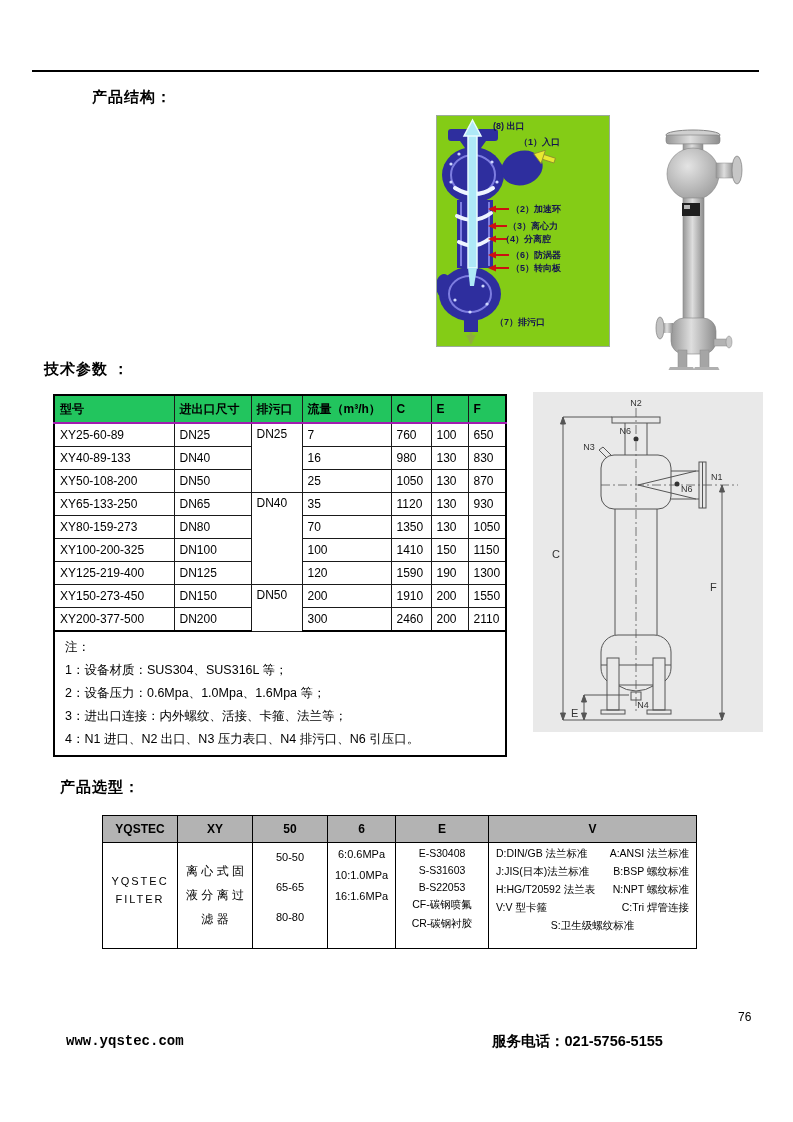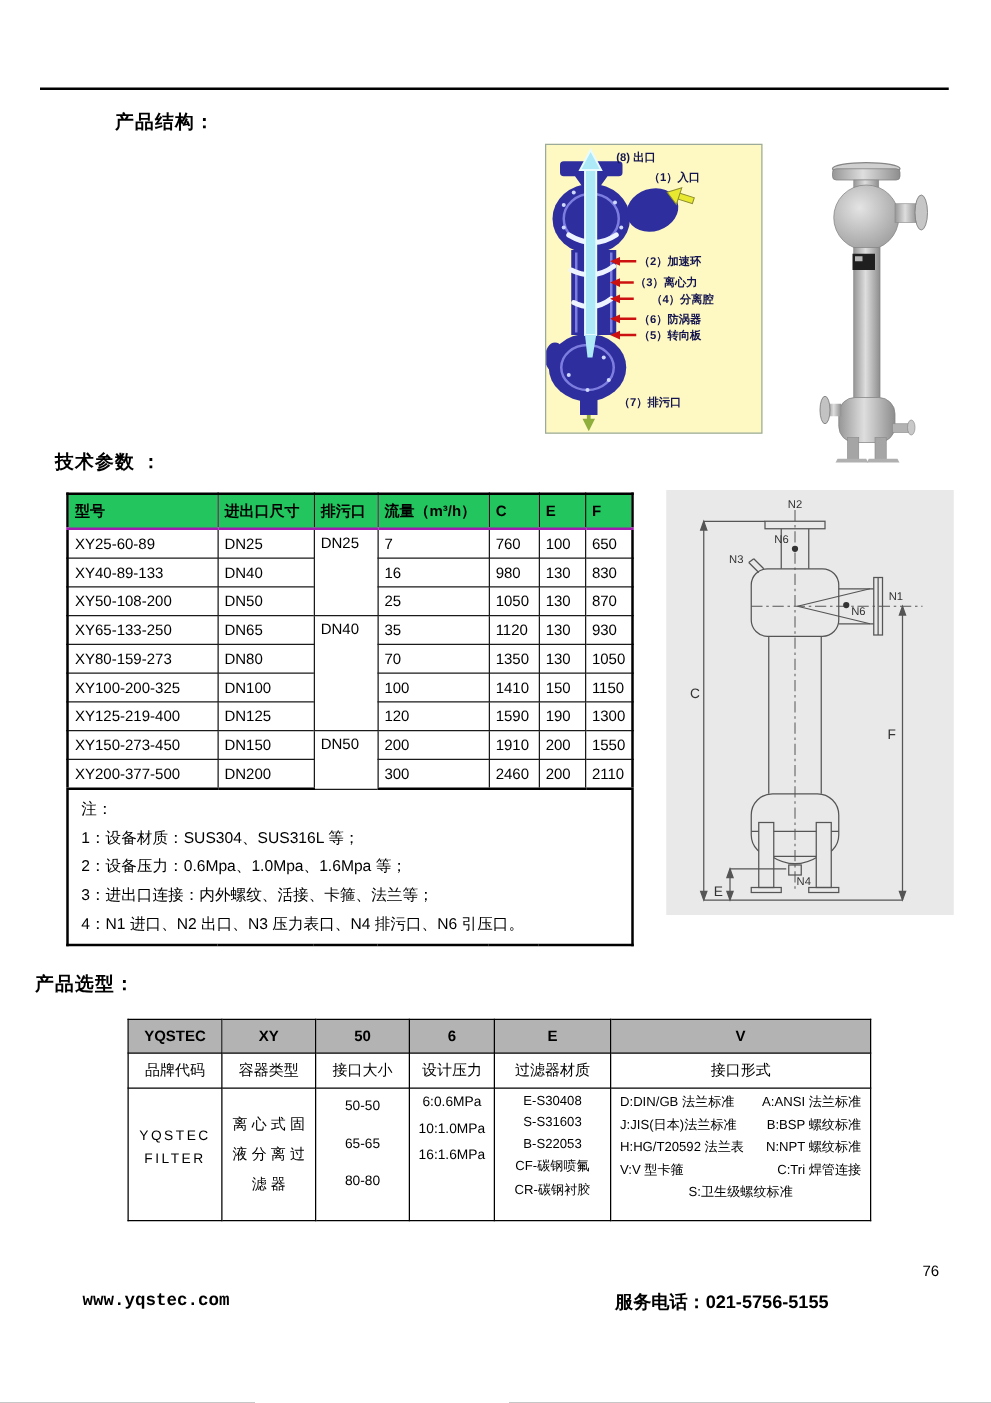--- a/index.html
+++ b/index.html
@@ -6,21 +6,21 @@
   .page{position:relative;width:793px;height:1122px;margin:0 auto;background:#ffffff;
         font-family:"Liberation Sans",sans-serif;color:#000;overflow:hidden;}
   .top-rule{position:absolute;left:32px;top:70px;width:727px;border-top:2px solid #000;}
   .sec-heading{position:absolute;font-size:15px;font-weight:bold;letter-spacing:1px;}
   
   .desc-box{position:absolute;left:85px;top:134px;width:308px;height:192px;border:1.5px solid #3c3c3c;
             padding:6px 8px;font-size:15px;line-height:23px;text-align:justify;}
   .desc-box p{margin:0;text-indent:2em;}
   
   .diagram-panel{position:absolute;left:436px;top:115px;width:172px;height:230px;
-                 border:1px solid #9bab9b;background:#fef9c3;}
+                 border:1px solid #9bab9b;background:#84cc16;}
   .diag-label{position:absolute;font-size:9px;font-weight:bold;color:#14144e;white-space:nowrap;}
   
   .photo-panel{position:absolute;left:640px;top:112px;width:140px;height:258px;}
   
   .tech-table{position:absolute;left:53px;top:394px;border-collapse:collapse;table-layout:fixed;
               font-size:12px;}
   .tech-table td,.tech-table th{border:1px solid #1a1a1a;padding:1px 5px;height:20px;
               overflow:hidden;white-space:nowrap;}
   .tech-table th{background:#22c55e;text-align:left;font-weight:bold;height:24px;
               border-bottom:2px solid #a21caf;}
@@ -125,21 +125,21 @@
         <polygon points="51,152 59,148.5 59,155.5"></polygon>
       </g>
 
       <line x1="34" y1="216" x2="34" y2="222" stroke="#8fae3c" stroke-width="3"></line>
       <polygon points="34,229 29,219 39,219" fill="#8fae3c"></polygon>
     </svg>
     <span class="diag-label" style="left:56px;top:4px;">(8) 出口</span>
     <span class="diag-label" style="left:82px;top:20px;">（1）入口</span>
     <span class="diag-label" style="left:74px;top:87px;">（2）加速环</span>
     <span class="diag-label" style="left:71px;top:104px;">（3）离心力</span>
-    <span class="diag-label" style="left:84px;top:117px;text-align:right;">（4）分离腔</span>
+    <span class="diag-label" style="left:64px;top:117px;text-align:right;">（4）分离腔</span>
     <span class="diag-label" style="left:74px;top:133px;">（6）防涡器</span>
     <span class="diag-label" style="left:74px;top:146px;">（5）转向板</span>
     <span class="diag-label" style="left:58px;top:200px;">（7）排污口</span>
   </div>
 
   <div class="photo-panel">
     <svg width="140" height="258" viewBox="0 0 140 258">
       <defs>
         <linearGradient id="met" x1="0" y1="0" x2="1" y2="0">
           <stop offset="0" stop-color="#969696"></stop>
@@ -336,47 +336,39 @@
         <text x="110" y="316" text-anchor="middle">N4</text>
       </g>
       <g font-family="Liberation Sans, sans-serif" font-size="11" fill="#333">
         <text x="19" y="166">C</text>
         <text x="177" y="199">F</text>
         <text x="38" y="325">E</text>
       </g>
     </svg>
   </div>
 
-  <div class="sec-heading" style="left:28px;top:778px;">产品选型：</div>
+  <div class="sec-heading" style="left:60px;top:778px;">产品选型：</div>
 
   <table class="sel-table">
     <colgroup>
         <col style="width:75px">
         <col style="width:75px">
         <col style="width:75px">
         <col style="width:68px">
         <col style="width:93px">
         <col style="width:208px">
       </colgroup>
     <tbody>
         <tr>
       <th>YQSTEC</th>
       <th>XY</th>
       <th>50</th>
       <th>6</th>
       <th>E</th>
       <th>V</th>
-    </tr>
-    <tr class="sel-row2">
-      <td>品牌代码</td>
-      <td>容器类型</td>
-      <td>接口大小</td>
-      <td>设计压力</td>
-      <td>过滤器材质</td>
-      <td>接口形式</td>
     </tr>
     <tr class="sel-data">
       <td>
         <div class="stack stack-brand">
           <span>YQSTEC</span>
           <span>FILTER</span>
         </div>
       </td>
       <td>
         <div class="stack stack-vessel">

